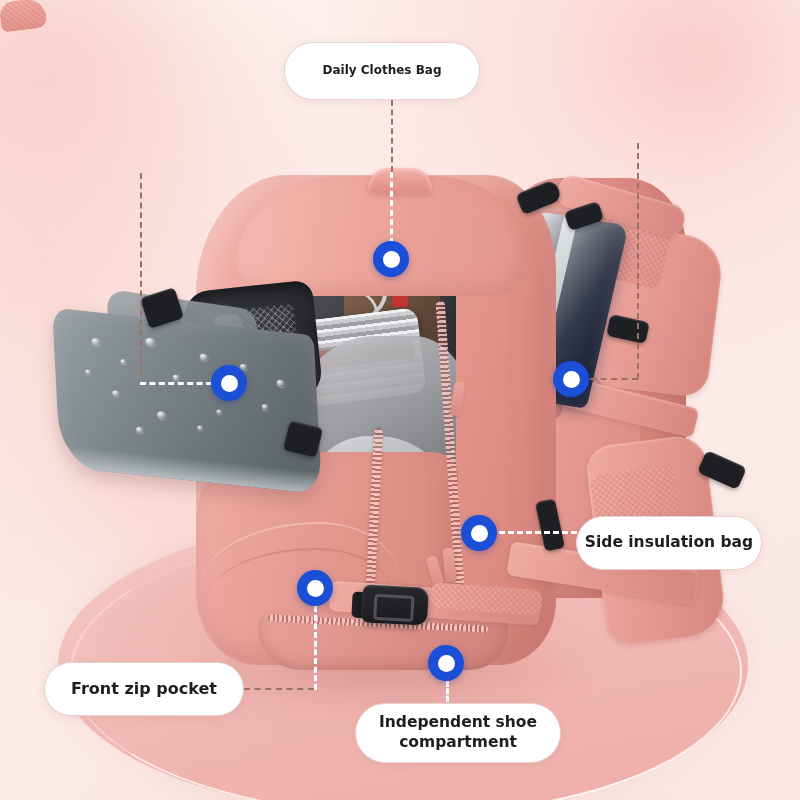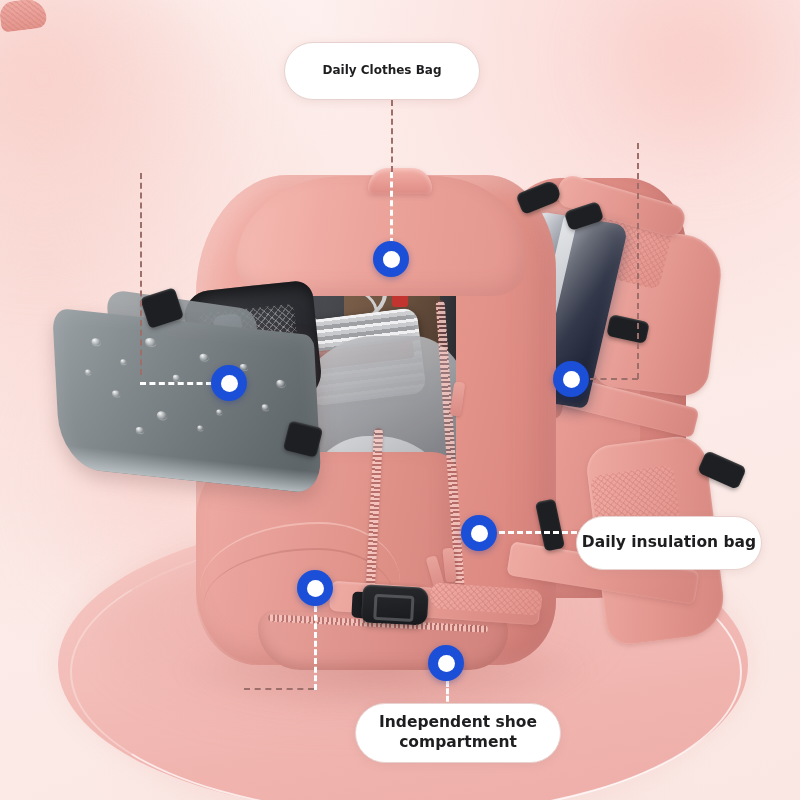--- a/index.html
+++ b/index.html
@@ -495,19 +495,20 @@
   <div class="marker" style="left:373px; top:241px;"></div>
   <div class="marker" style="left:553px; top:361px;"></div>
   <div class="marker" style="left:461px; top:515px;"></div>
   <div class="marker" style="left:297px; top:570px;"></div>
   <div class="marker" style="left:428px; top:645px;"></div>
 
 
   <div class="label" style="left:284px; top:42px; width:196px; height:58px; font-size:12px;">Daily Clothes Bag</div>
 
 
-  <div class="label" style="left:576px; top:516px; width:186px; height:54px; font-size:15.5px;">Daily insulation bag</div>
-
+  <div class="label" style="left:576px; top:516px; width:186px; height:54px; font-size:15.5px;">Side insulation bag</div>
+
+  <div class="label" style="left:44px; top:662px; width:200px; height:54px; font-size:16px;">Front zip pocket</div>
 
   <div class="label" style="left:355px; top:703px; width:206px; height:60px; font-size:15.5px;">Independent shoe
 compartment</div>
 
 </div>
 
 </body></html>

